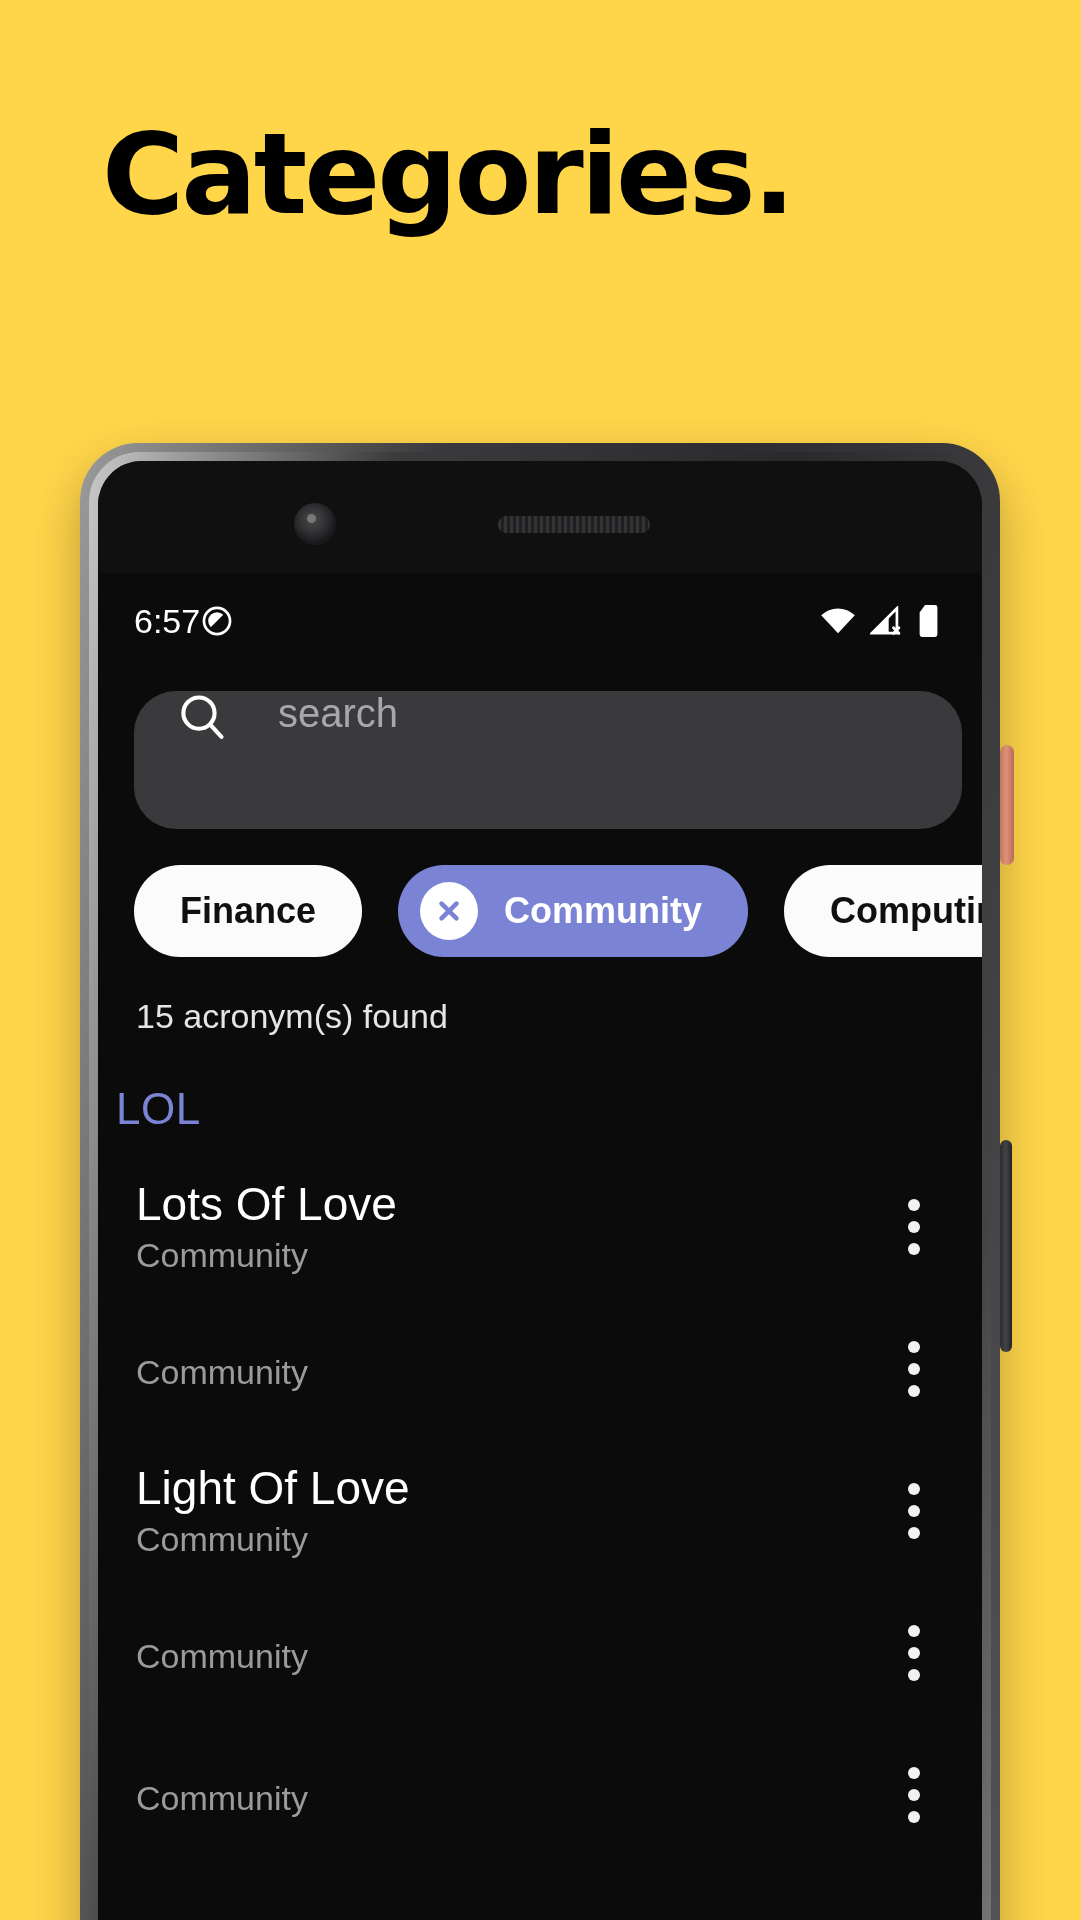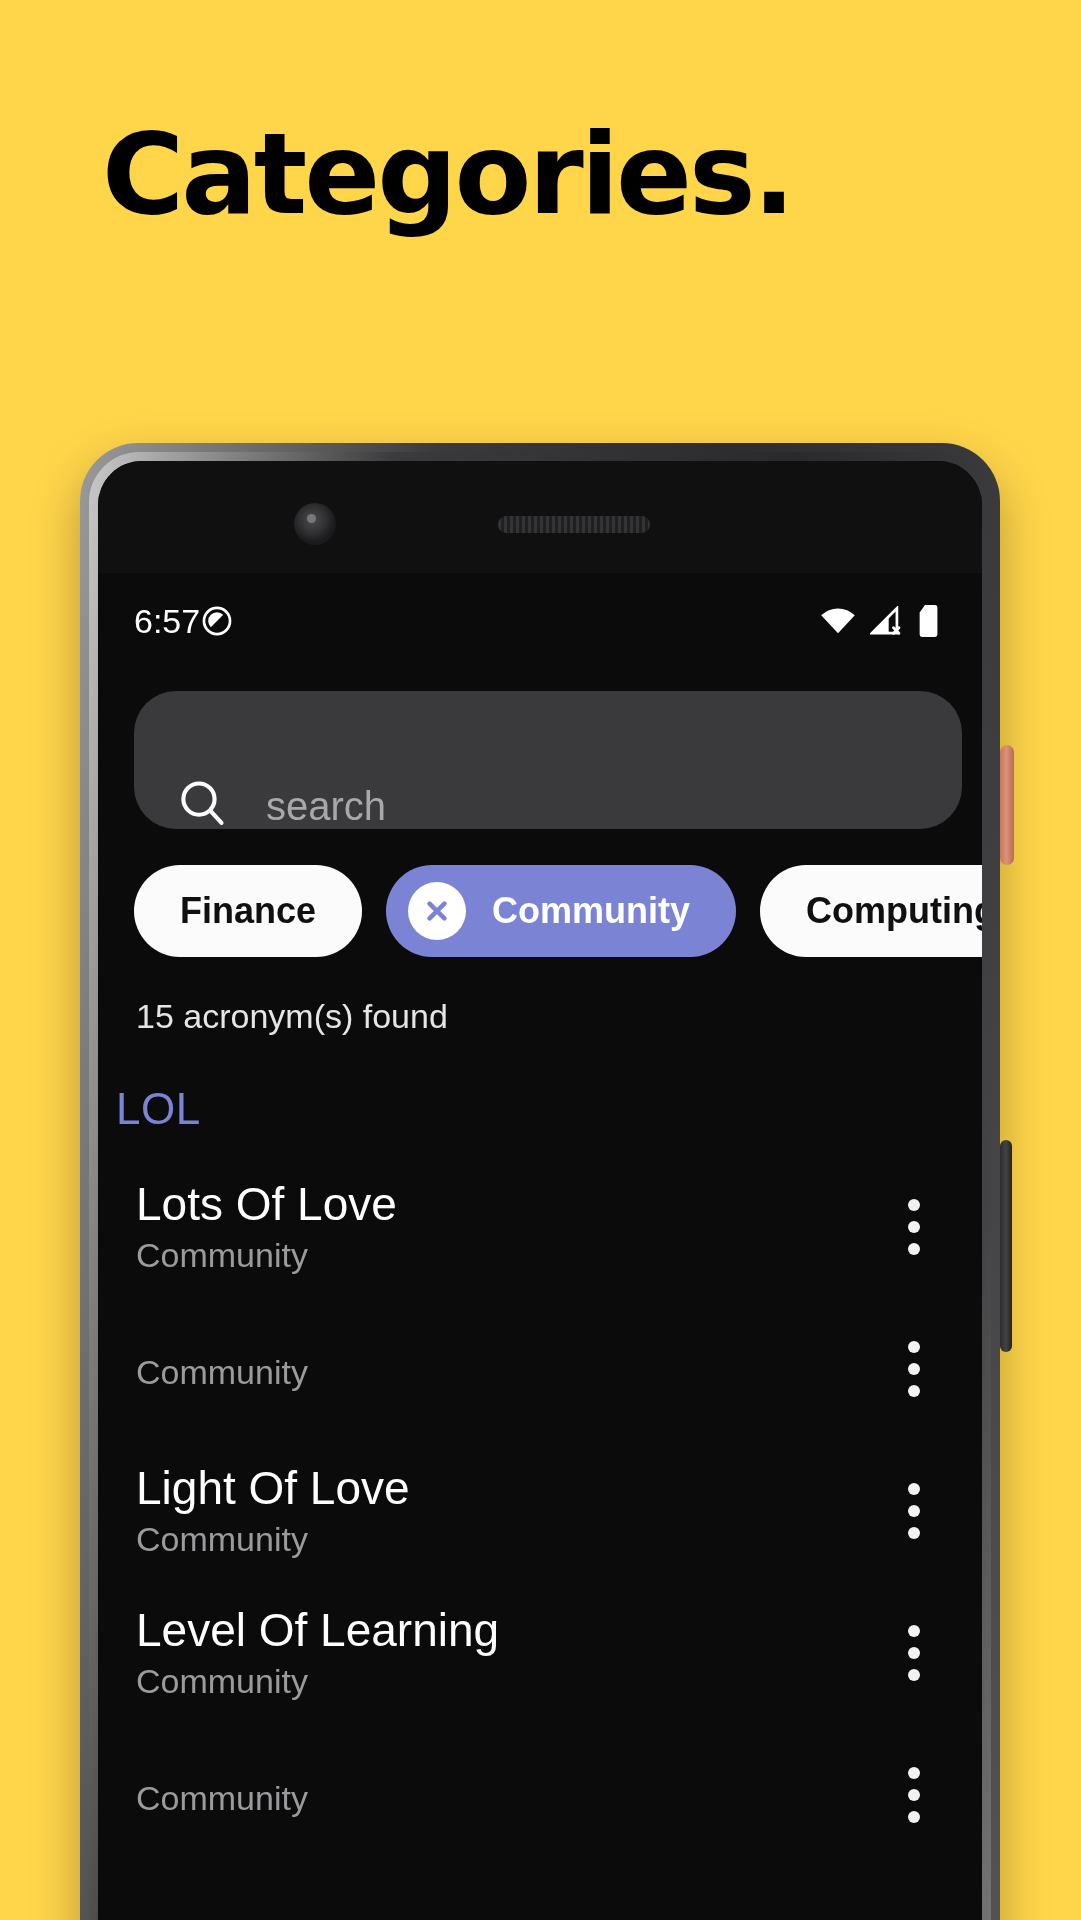--- a/index.html
+++ b/index.html
@@ -91,33 +91,33 @@
   }
   .status-right { margin-left:auto; display:flex; align-items:center; gap:14px; }
   .icon-svg { display:block; }
 
   
   .search-bar {
     margin:22px 20px 0 36px;
     height:138px;
     background:#3a3a3c;
     border-radius:42px;
-    display:flex; align-items:flex-end;
+    display:flex; align-items:flex-start;
     padding:0 42px;
-    gap:38px;
+    gap:50px;
   }
   .search-placeholder {
     color:#a8a8aa; font-size:40px; font-weight:400;
   }
 
   
   .chips-row {
     margin-top:36px;
     padding-left:36px;
-    display:flex; align-items:center; gap:24px;
+    display:flex; align-items:center; gap:36px;
     white-space:nowrap;
   }
   .chip {
     height:92px;
     border-radius:46px;
     display:flex; align-items:center;
     padding:0 46px;
     font-size:36px; font-weight:700;
     flex:0 0 auto;
   }
@@ -300,21 +300,20 @@
           </div>
           <div class="kebab">
               <span></span>
               <span></span>
               <span></span>
             </div>
         </div>
 
         <div class="list-item">
           <div class="li-text">
-            <div class="li-title">Level Of Learning</div>
             <div class="li-sub">Community</div>
           </div>
           <div class="kebab">
               <span></span>
               <span></span>
               <span></span>
             </div>
         </div>
 
         <div class="list-item">

